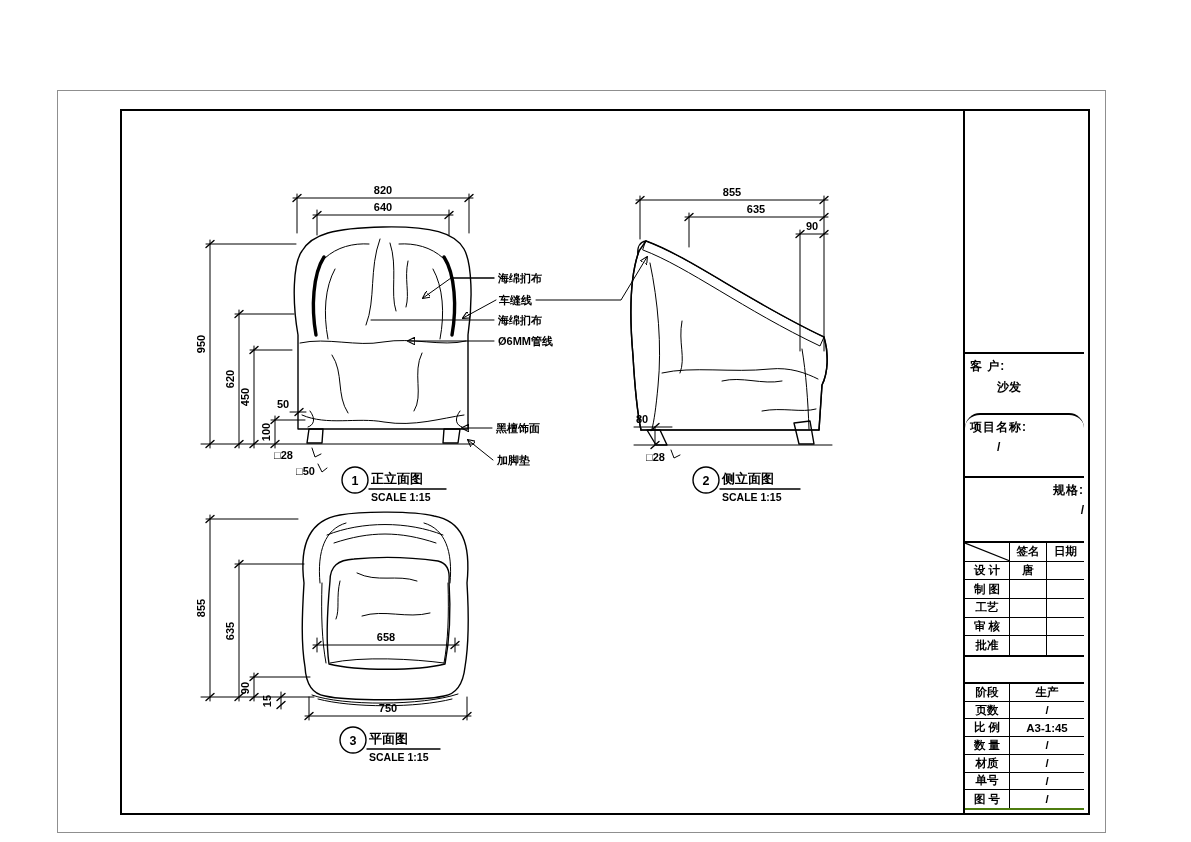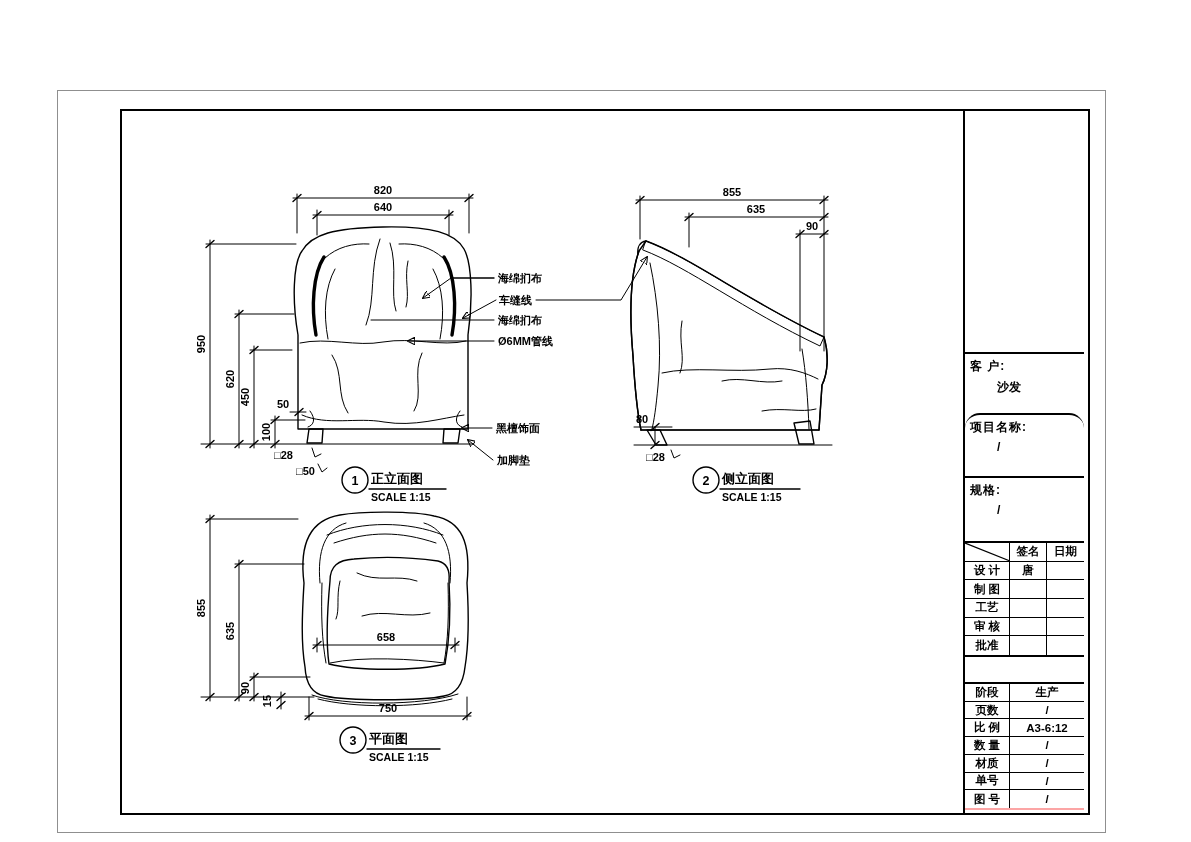--- a/index.html
+++ b/index.html
@@ -290,21 +290,21 @@
     <div class="tb-sec" style="top:241px;height:61px;">
       <div class="cap">客 户:</div>
       <div class="val">沙发</div>
     </div>
 
     <div class="tb-sec" style="top:302px;height:63px;border-radius:15px;">
       <div class="cap">项目名称:</div>
       <div class="val">/</div>
     </div>
 
-    <div class="tb-sec" style="top:365px;height:65px;">
+    <div class="tb-sec" style="top:365px;height:65px;text-align:right;">
       <div class="cap">规格:</div>
       <div class="val">/</div>
     </div>
 
     <div class="tb-sec grid" style="top:430px;height:116px;border-bottom:2px solid #000;grid-template-columns:45px 37px 1fr;grid-template-rows:repeat(6,1fr);">
       <div class="cell br bb diag">
         <svg width="45" height="18" style="position:absolute;left:0;top:0;">
             <line x1="0" y1="0" x2="45" y2="18" stroke="#000" stroke-width="1.2"></line>
           </svg>
       </div>
@@ -325,27 +325,27 @@
 
       <div class="cell br bb">审 核</div>
       <div class="cell br bb"></div>
       <div class="cell bb"></div>
 
       <div class="cell br">批准</div>
       <div class="cell br"></div>
       <div class="cell"></div>
     </div>
 
-    <div class="tb-sec grid" style="top:571px;height:128px;border-bottom:2px solid #fca5a5;grid-template-columns:45px 1fr;grid-template-rows:repeat(7,1fr);">
+    <div class="tb-sec grid" style="top:571px;height:128px;border-bottom:2px solid #4d7c0f;grid-template-columns:45px 1fr;grid-template-rows:repeat(7,1fr);">
       <div class="cell br bb">阶段</div>
       <div class="cell bb">生产</div>
       <div class="cell br bb">页数</div>
       <div class="cell bb">/</div>
       <div class="cell br bb">比 例</div>
-      <div class="cell bb">A3-6:12</div>
+      <div class="cell bb">A3-1:45</div>
       <div class="cell br bb">数 量</div>
       <div class="cell bb">/</div>
       <div class="cell br bb">材质</div>
       <div class="cell bb">/</div>
       <div class="cell br bb">单号</div>
       <div class="cell bb">/</div>
       <div class="cell br">图 号</div>
       <div class="cell">/</div>
     </div>
 

